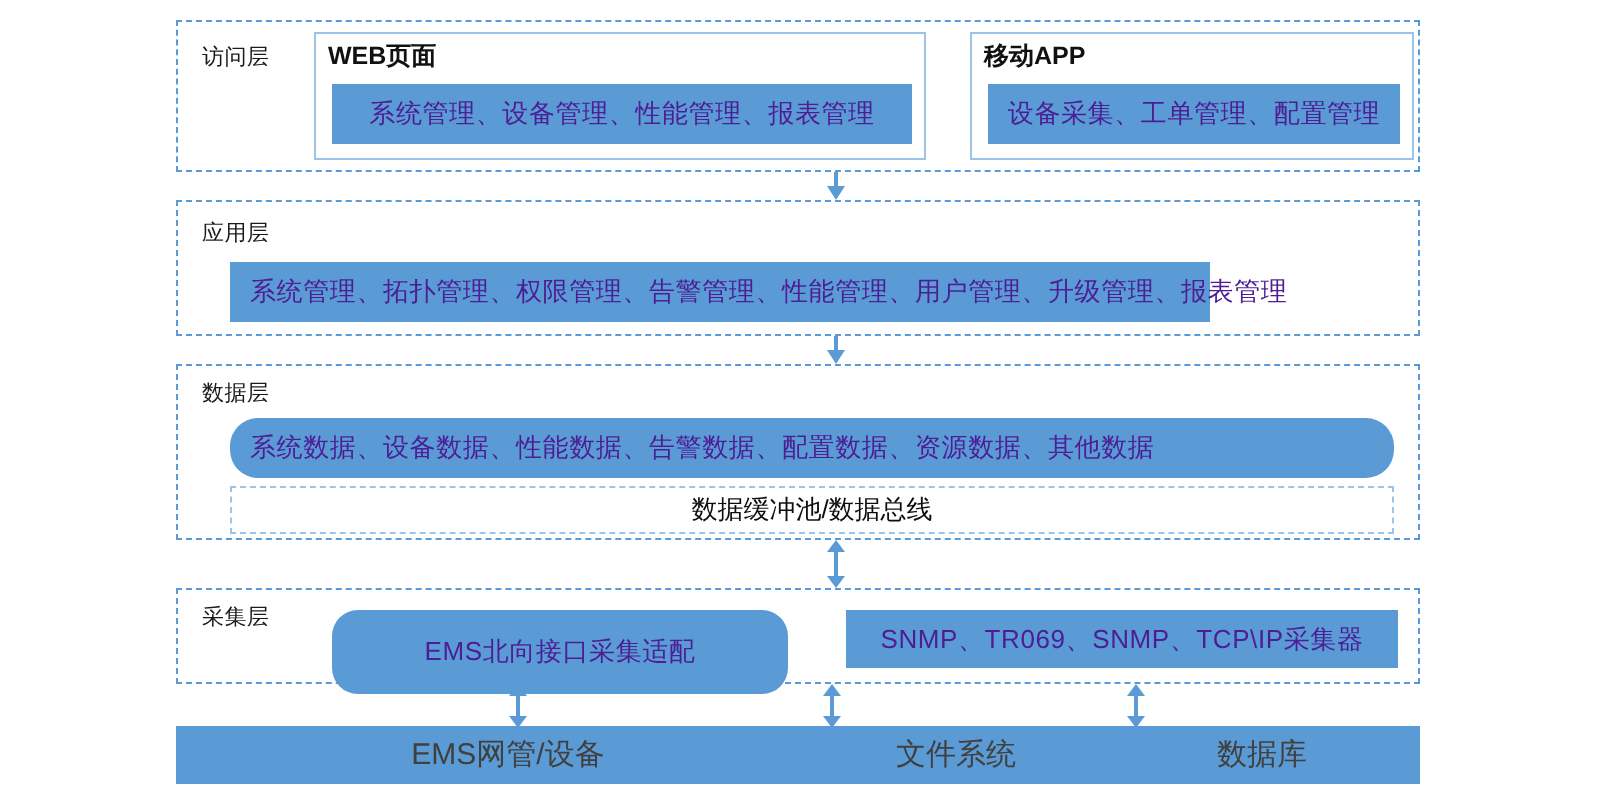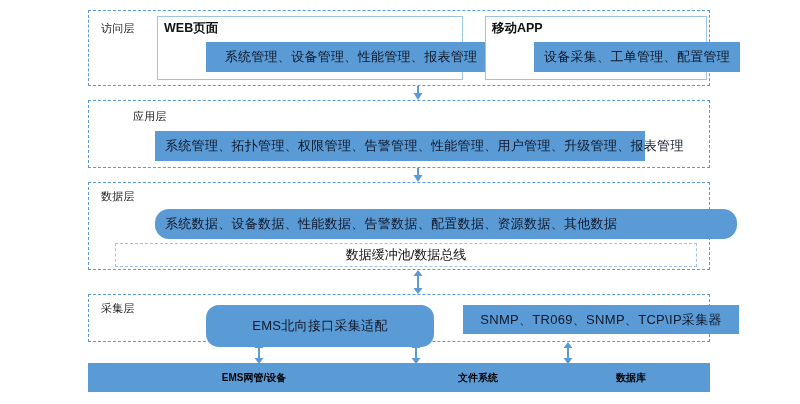--- a/index.html
+++ b/index.html
@@ -50,25 +50,24 @@
     white-space: nowrap;
   }
 
   
   .bar {
     position: absolute;
     background: #5B9BD5;
     box-sizing: border-box;
     display: flex;
     align-items: center;
-    color: #0f172a;
+    color: #4c1d95;
     font-size: 13px;
     white-space: nowrap;
     letter-spacing: 0.3px;
-    margin-left: 40px;
   }
   .bar.center { justify-content: center; }
   .bar.left   { justify-content: flex-start; padding-left: 10px; }
 
   
   .dashbox {
     position: absolute;
     border: 1px dashed #9DC3E6;
     background: #ffffff;
     box-sizing: border-box;
@@ -86,24 +85,23 @@
     background: #5B9BD5;
     box-sizing: border-box;
   }
   .bottom-seg {
     position: absolute;
     top: 0;
     height: 100%;
     display: flex;
     align-items: center;
     justify-content: center;
-    font-size: 10px;
-    color: #000000;
+    font-size: 15px;
+    color: #404040;
     white-space: nowrap;
-    font-weight: bold;
   }
 
   
   .conn {
     position: absolute;
     overflow: visible;
   }
 </style>
 </head>
 <body>
@@ -123,21 +121,21 @@
       <div class="bar center" style="left:8px; top:25px; width:206px; height:30px;">设备采集、工单管理、配置管理</div>
     </div>
   </div>
 
   <svg class="conn" style="left:409px; top:86px;" width="18" height="14" viewBox="0 0 18 14">
     <line x1="9" y1="0" x2="9" y2="9" stroke="#5B9BD5" stroke-width="2"></line>
     <polygon points="9,14 4.5,7 13.5,7" fill="#5B9BD5"></polygon>
   </svg>
 
   <div class="layer" style="left:88px; top:100px; width:622px; height:68px;">
-    <div class="layer-label" style="left:12px; top:8px;margin-left:32px;">应用层</div>
+    <div class="layer-label" style="left:12px; top:8px;">应用层</div>
     <div class="bar left" style="left:26px; top:30px; width:490px; height:30px;">系统管理、拓扑管理、权限管理、告警管理、性能管理、用户管理、升级管理、报表管理</div>
   </div>
 
   <svg class="conn" style="left:409px; top:168px;" width="18" height="14" viewBox="0 0 18 14">
     <line x1="9" y1="0" x2="9" y2="9" stroke="#5B9BD5" stroke-width="2"></line>
     <polygon points="9,14 4.5,7 13.5,7" fill="#5B9BD5"></polygon>
   </svg>
 
   <div class="layer" style="left:88px; top:182px; width:622px; height:88px;">
     <div class="layer-label" style="left:12px; top:6px;">数据层</div>

